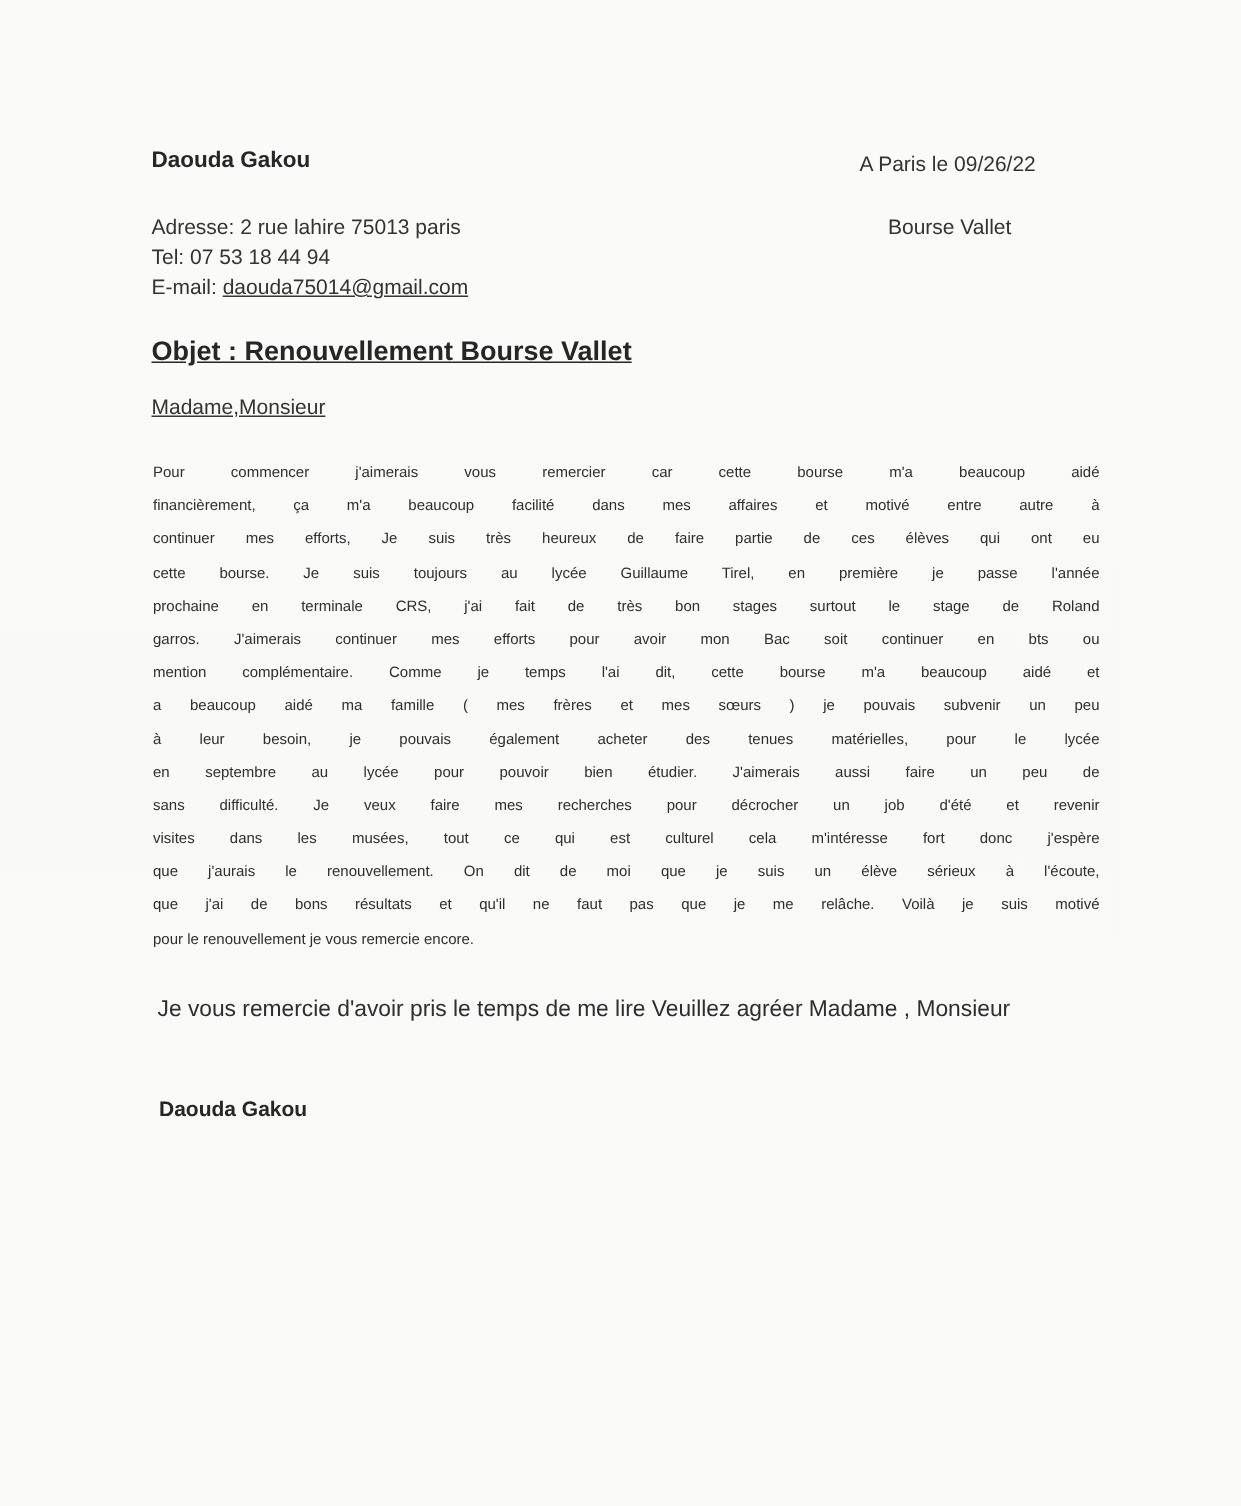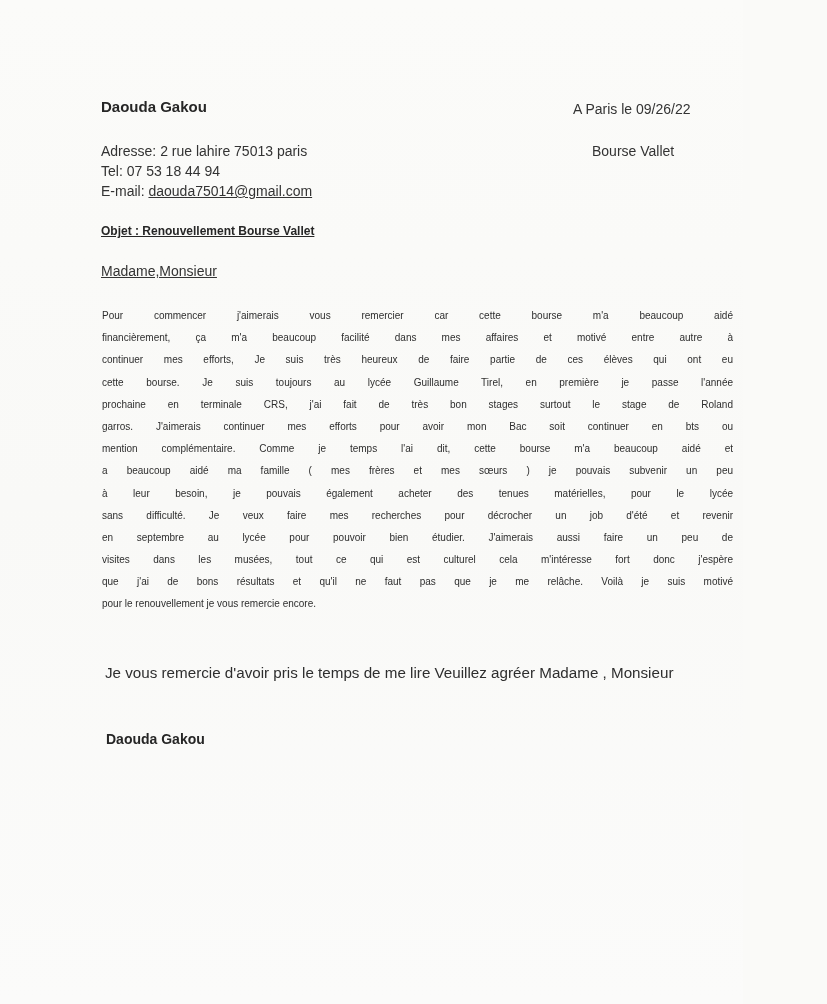--- a/index.html
+++ b/index.html
@@ -48,21 +48,21 @@
       color: #333;
     }
     .contact .line { display: block; white-space: nowrap; }
     .email-link {
       text-decoration: underline;
       color: #333;
     }
     .subject {
       position: absolute;
       left: 101px; top: 224px;
-      font-size: 12px;
+      font-size: 18px;
       font-weight: bold;
       text-decoration: underline;
       color: #262626;
     }
     .salutation {
       position: absolute;
       left: 101px; top: 263px;
       font-size: 14px;
       color: #333;
       text-decoration: underline;
@@ -124,23 +124,24 @@
   <div class="body-para">
     <span class="ln">Pour commencer j'aimerais vous remercier car cette bourse m'a beaucoup aidé</span>
     <span class="ln">financièrement, ça m'a beaucoup facilité dans mes affaires et motivé entre autre à</span>
     <span class="ln">continuer mes efforts, Je suis très heureux de faire partie de ces élèves qui ont eu</span>
     <span class="ln">cette bourse. Je suis toujours au lycée Guillaume Tirel, en première je passe l'année</span>
     <span class="ln">prochaine en terminale CRS, j'ai fait de très bon stages surtout le stage de Roland</span>
     <span class="ln">garros. J'aimerais continuer mes efforts pour avoir mon Bac soit continuer en bts ou</span>
     <span class="ln">mention complémentaire. Comme je temps l'ai dit, cette bourse m'a beaucoup aidé et</span>
     <span class="ln">a beaucoup aidé ma famille ( mes frères et mes sœurs ) je pouvais subvenir un peu</span>
     <span class="ln">à leur besoin, je pouvais également acheter des tenues matérielles, pour le lycée</span>
+    <span class="ln">en septembre au lycée pour pouvoir bien étudier. J'aimerais aussi faire un peu de</span>
     <span class="ln">sans difficulté. Je veux faire mes recherches pour décrocher un job d'été et revenir</span>
-    <span class="ln">en septembre au lycée pour pouvoir bien étudier. J'aimerais aussi faire un peu de</span>
     <span class="ln">visites dans les musées, tout ce qui est culturel cela m'intéresse fort donc j'espère</span>
+    <span class="ln">que j'aurais le renouvellement. On dit de moi que je suis un élève sérieux à l'écoute,</span>
     <span class="ln">que j'ai de bons résultats et qu'il ne faut pas que je me relâche. Voilà je suis motivé</span>
     <span class="ln last">pour le renouvellement je vous remercie encore.</span>
   </div>
 
   <div class="closing">Je vous remercie d'avoir pris le temps de me lire Veuillez agréer Madame , Monsieur</div>
 
   <div class="signature">Daouda Gakou</div>
 
 </div>
 

